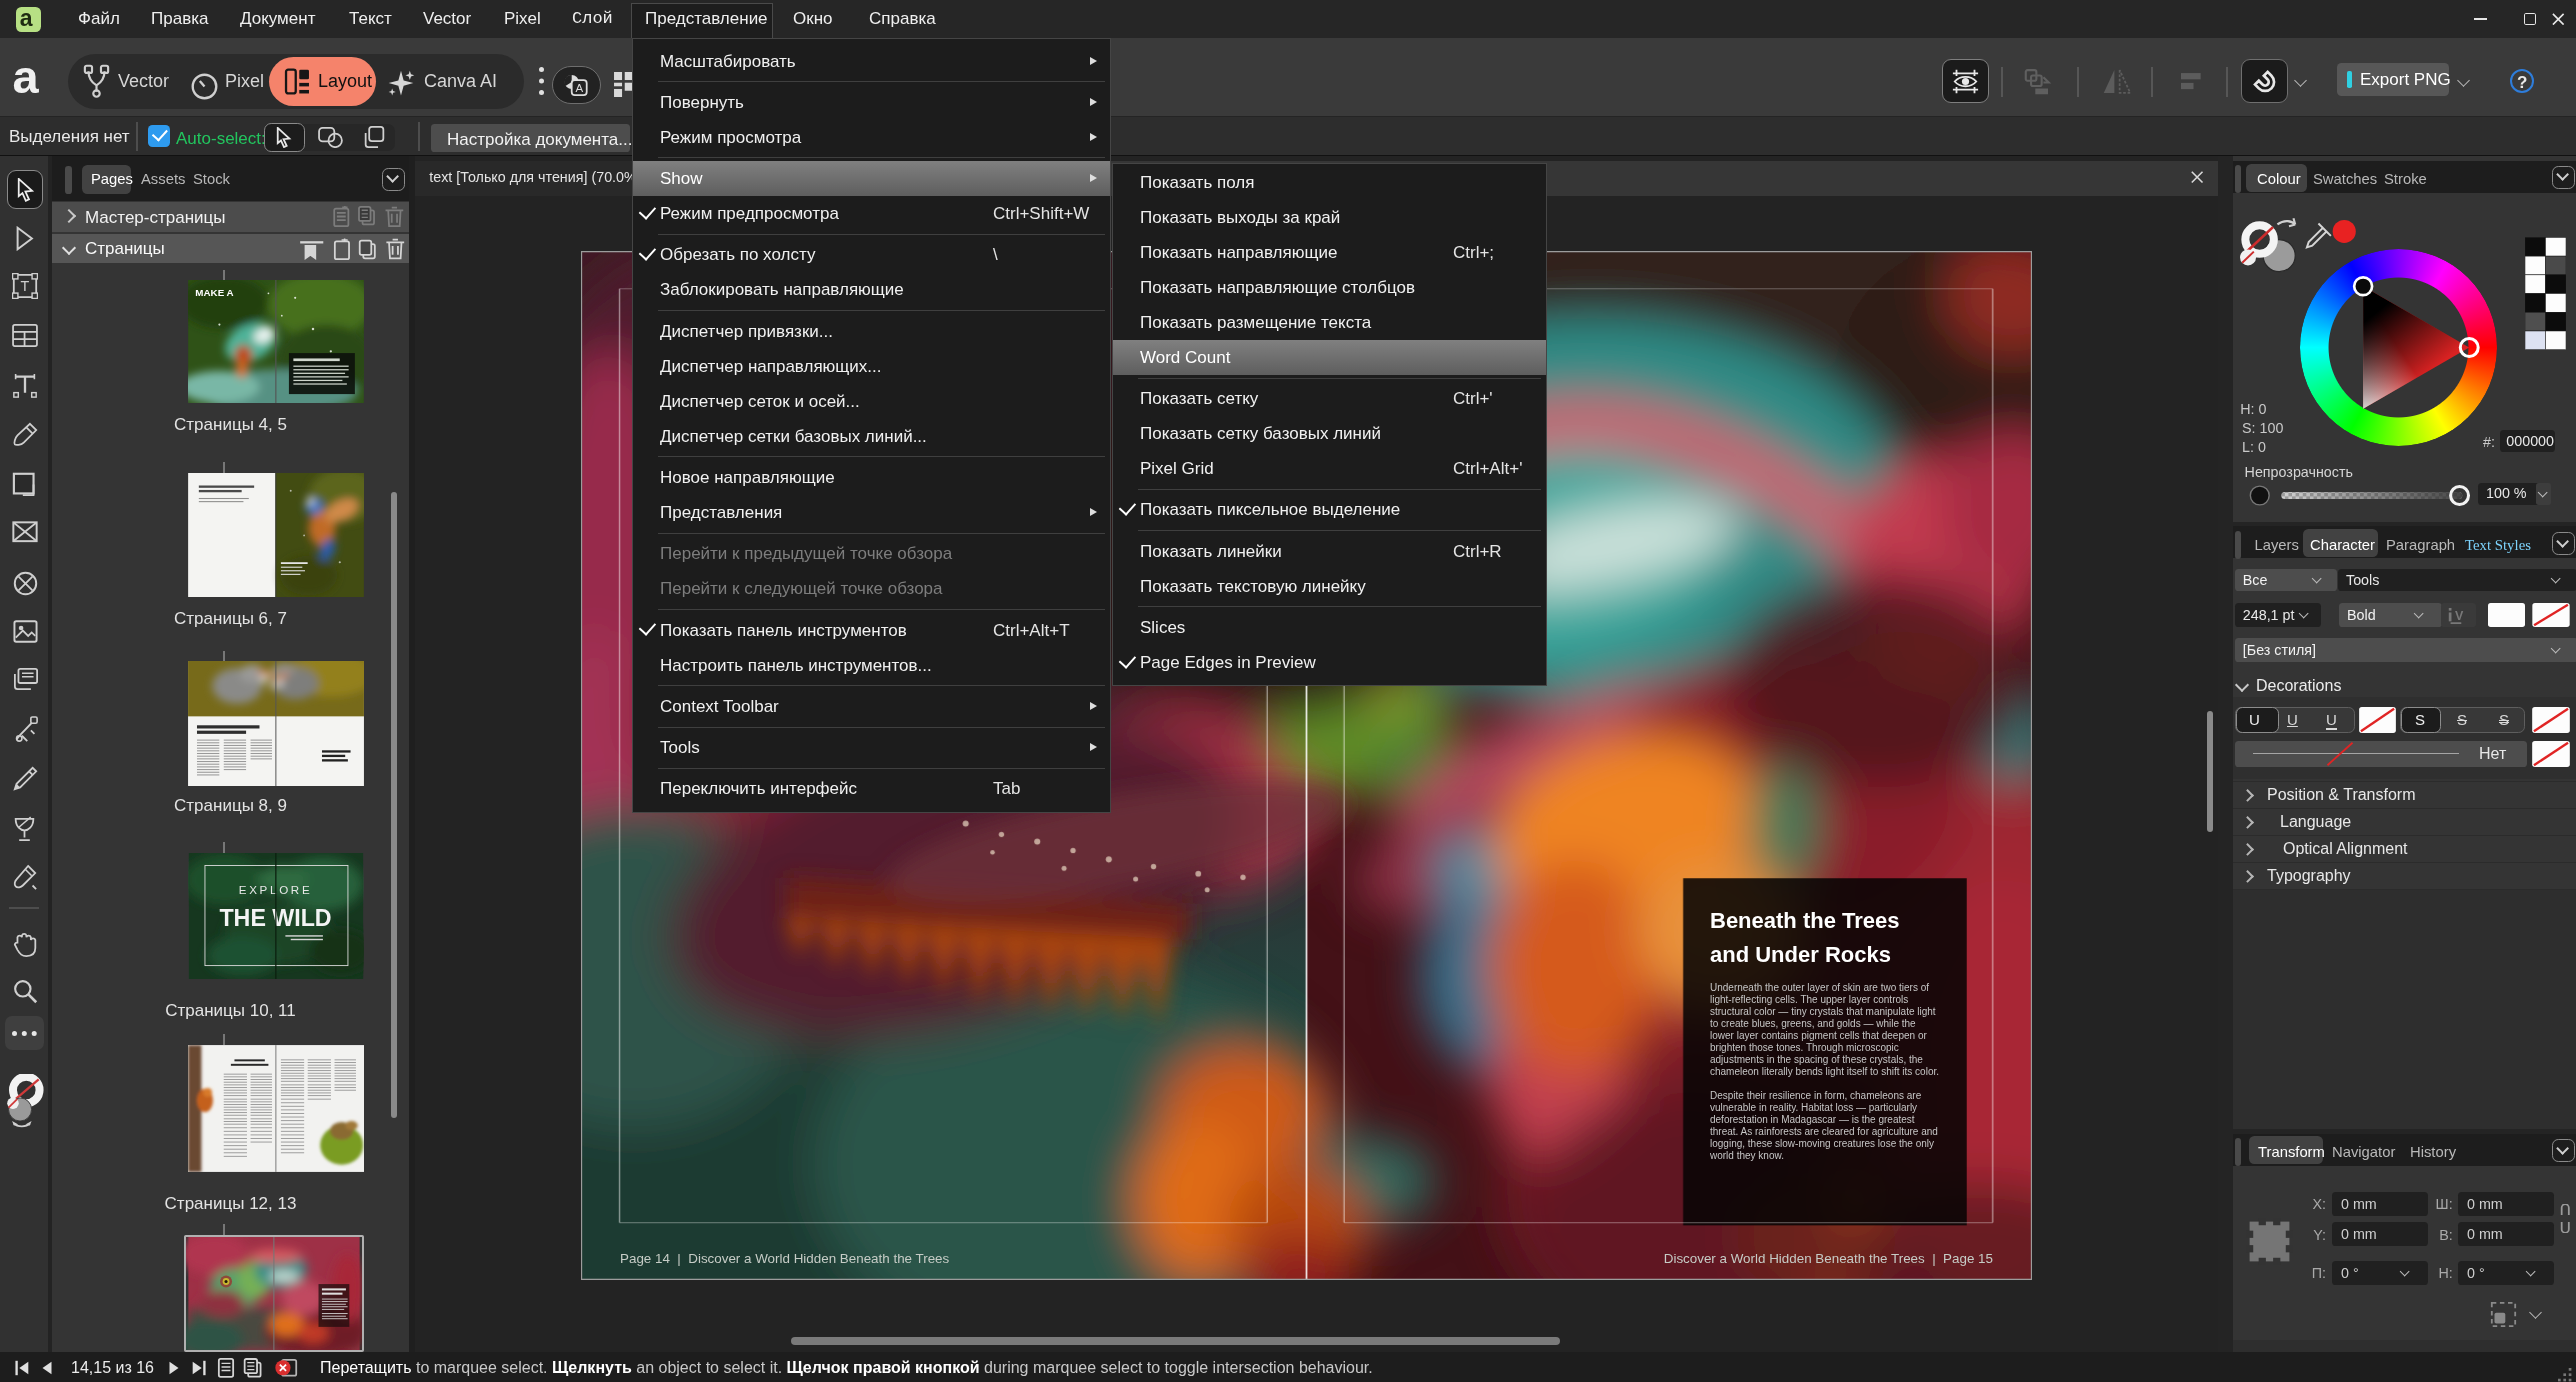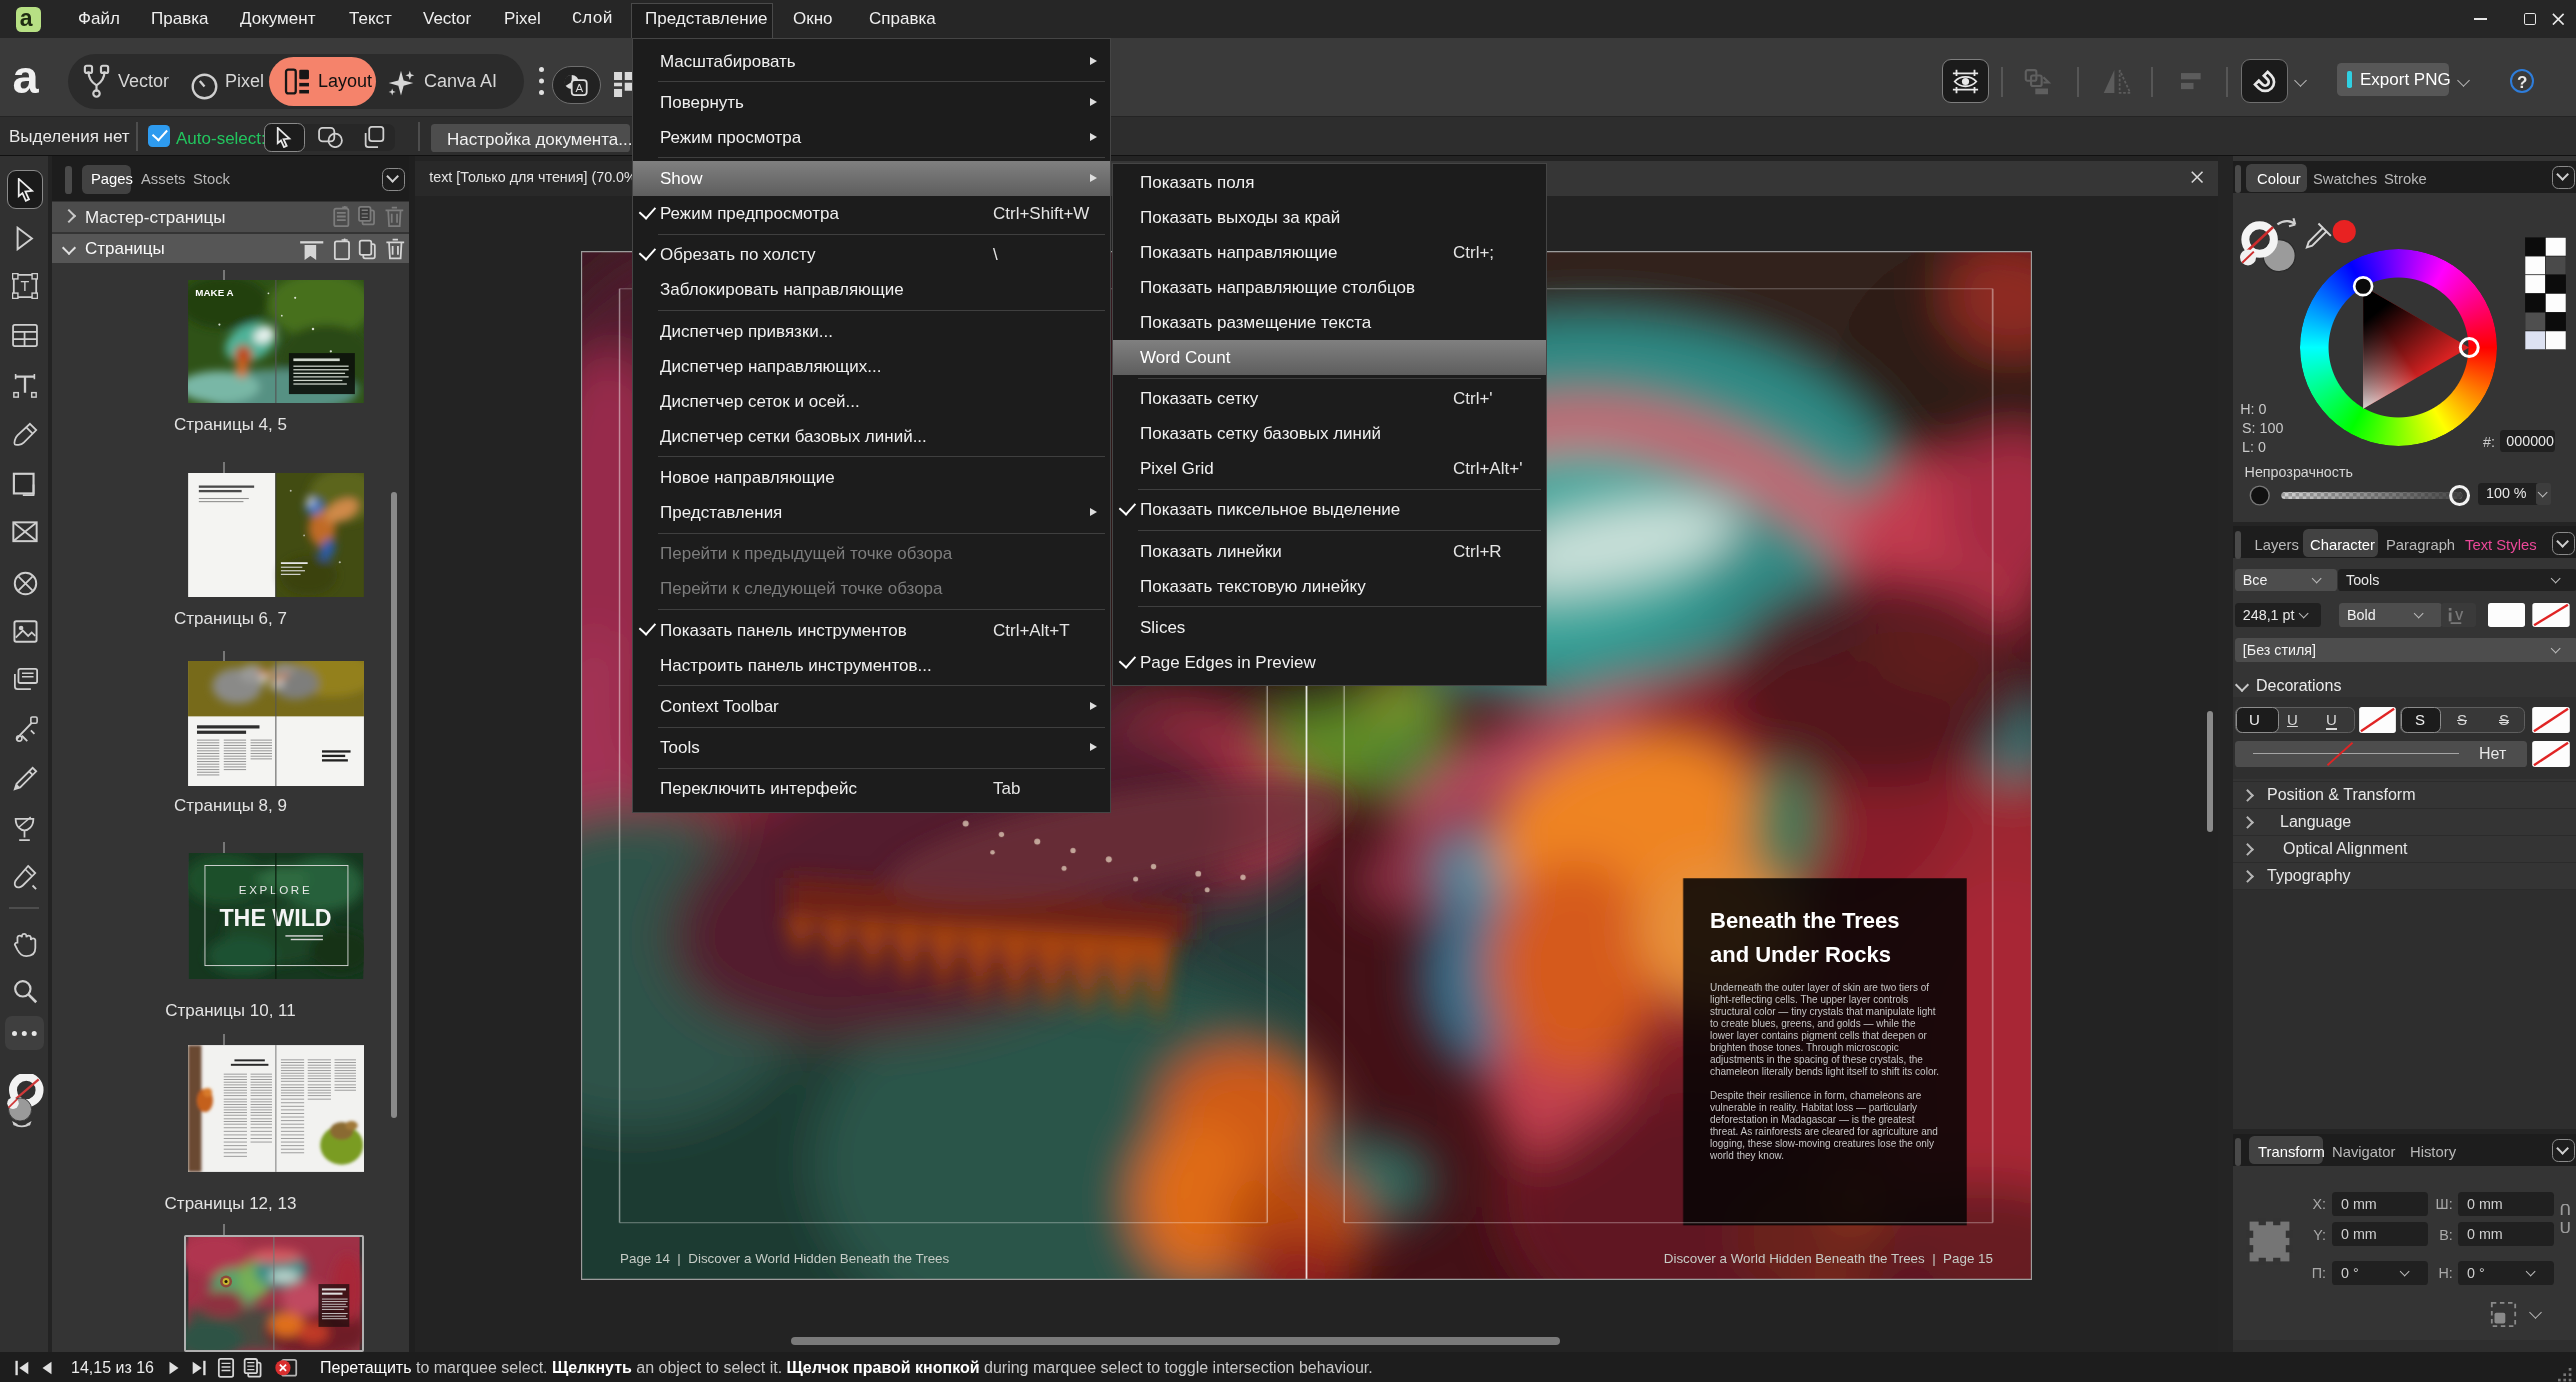--- a/index.html
+++ b/index.html
@@ -902,21 +902,21 @@
   <div class="abs" style="left:303px;top:327px;width:15px;height:21.5px;background:#3d3d3d;border-radius:2.7px;"></div>
   <div class="chev abs" style="left:306px;top:333px;width:6.3px;height:6.3px;"></div>
 
   <div class="abs" style="left:0;top:366px;width:343px;height:4.5px;background:#242424;"></div>
   <div class="abs tabrow" style="left:0;top:370px;width:343px;height:32px;"></div>
   <div class="grip" style="left:1.8px;top:375px;"></div>
   <div class="abs" style="left:21.5px;top:381px;font-size:14.8px;color:#b9b9b9;">Layers</div>
   <div class="abs ptab" style="left:70px;top:373px;width:75px;height:28px;"></div>
   <div class="abs" style="left:77px;top:381px;font-size:14.8px;color:#fff;">Character</div>
   <div class="abs" style="left:153px;top:381px;font-size:14.8px;color:#b9b9b9;">Paragraph</div>
-  <div class="abs" style="left:232px;top:381px;font-size:14.8px;color:#ec4899;">Text Styles</div>
+  <div class="abs" style="left:232px;top:381px;font-size:14.8px;color:#7dd3fc;font-family:Liberation Serif, serif;">Text Styles</div>
   <div class="chevbtn" style="left:319px;top:376px;">
       <i></i>
     </div>
   <div class="btn" style="left:1.8px;top:413px;width:94px;height:22.4px;line-height:22.4px;padding-left:8px;">Все</div>
   <div class="chev abs" style="left:80px;top:419px;width:6.3px;height:6.3px;"></div>
   <div class="inp" style="left:105px;top:413px;width:231px;height:22.4px;line-height:22.4px;padding-left:8px;">Tools</div>
   <div class="chev abs" style="left:319px;top:419px;width:6.3px;height:6.3px;"></div>
   <div class="inp" style="left:1.8px;top:447px;width:78px;height:24px;line-height:24px;padding-left:8px;">248,1 pt</div>
   <div class="chev abs" style="left:67px;top:454px;width:6.3px;height:6.3px;"></div>
   <div class="btn" style="left:106px;top:447px;width:95px;height:24px;line-height:24px;padding-left:8px;">Bold</div>

